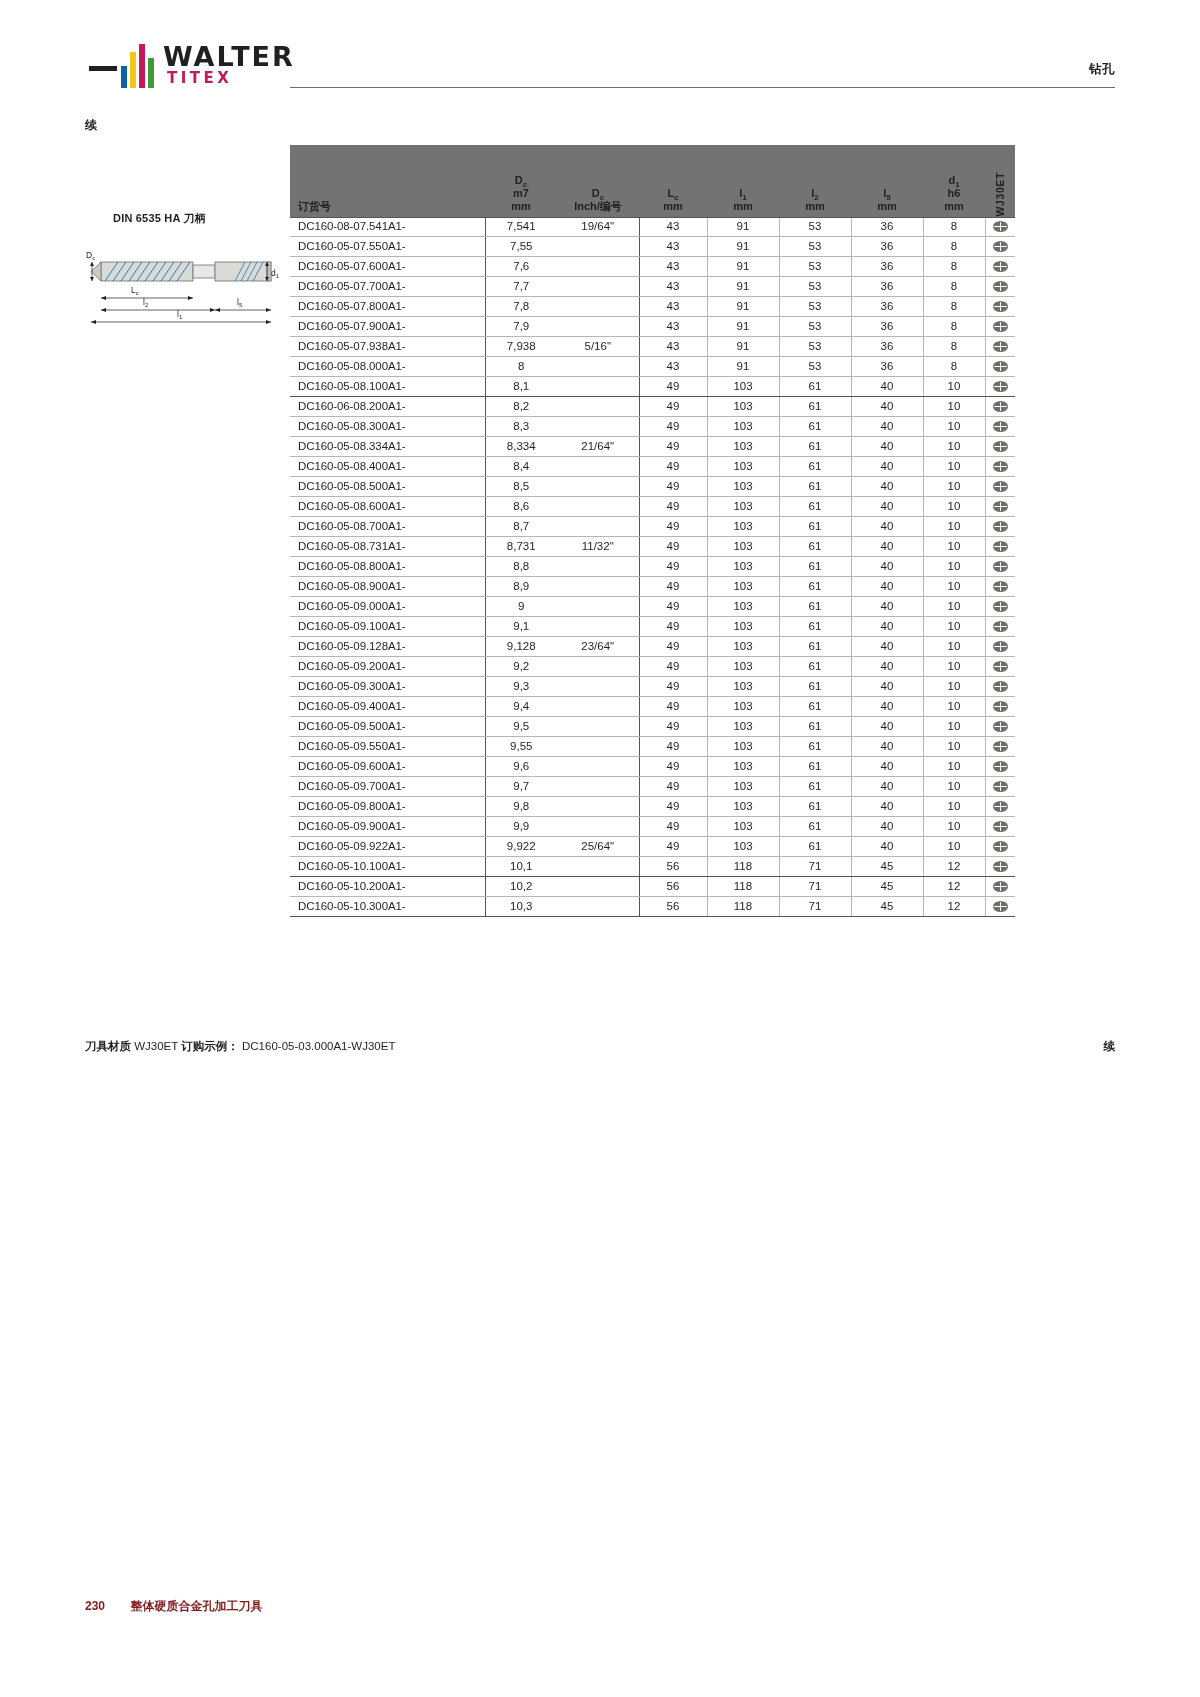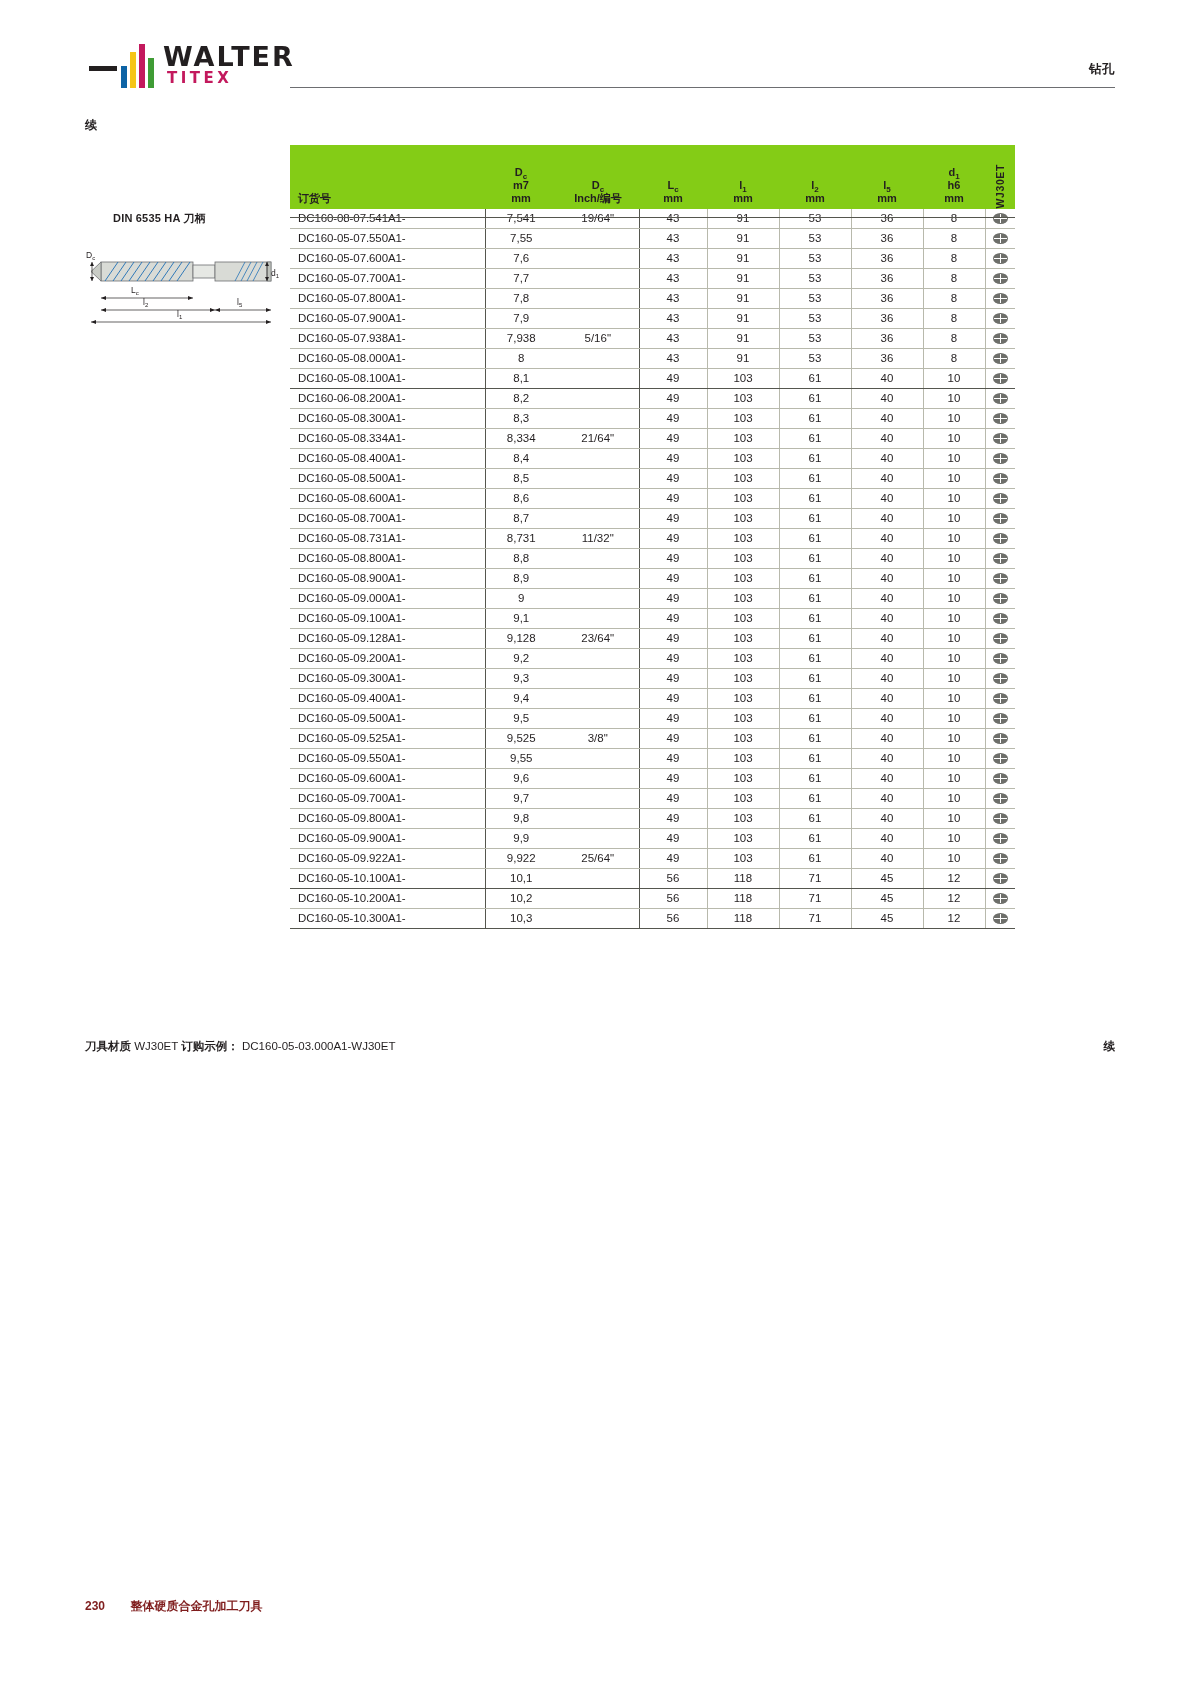--- a/index.html
+++ b/index.html
@@ -124,28 +124,28 @@
     left: 290px;
     top: 145px;
     width: 725px;
   }
   table.spec {
     border-collapse: collapse;
     width: 725px;
     table-layout: fixed;
   }
   table.spec thead th {
-    background: #84cc16;
+    background: #737373;
     vertical-align: bottom;
     padding: 0 4px 4px 4px;
     font-size: 11px;
     font-weight: 700;
     color: #231f20;
     border: none;
-    height: 64px;
+    height: 72px;
     text-align: center;
     line-height: 13px;
   }
   table.spec thead th.h-order {
     text-align: left;
     padding-left: 8px;
   }
   table.spec thead th.h-grade {
     width: 30px;
     padding: 0;
@@ -713,31 +713,20 @@
             <td class="c-dc-mm">9,5</td>
             <td class="c-dc-inch"></td>
             <td class="c-lc">49</td>
             <td class="c-l1">103</td>
             <td class="c-l2">61</td>
             <td class="c-l5">40</td>
             <td class="c-d1">10</td>
             <td class="c-grade"><span class="coat"></span></td>
           </tr>
           <tr>
-            <td class="c-order">DC160-05-09.525A1-</td>
-            <td class="c-dc-mm">9,525</td>
-            <td class="c-dc-inch">3/8"</td>
-            <td class="c-lc">49</td>
-            <td class="c-l1">103</td>
-            <td class="c-l2">61</td>
-            <td class="c-l5">40</td>
-            <td class="c-d1">10</td>
-            <td class="c-grade"><span class="coat"></span></td>
-          </tr>
-          <tr>
             <td class="c-order">DC160-05-09.550A1-</td>
             <td class="c-dc-mm">9,55</td>
             <td class="c-dc-inch"></td>
             <td class="c-lc">49</td>
             <td class="c-l1">103</td>
             <td class="c-l2">61</td>
             <td class="c-l5">40</td>
             <td class="c-d1">10</td>
             <td class="c-grade"><span class="coat"></span></td>
           </tr>

